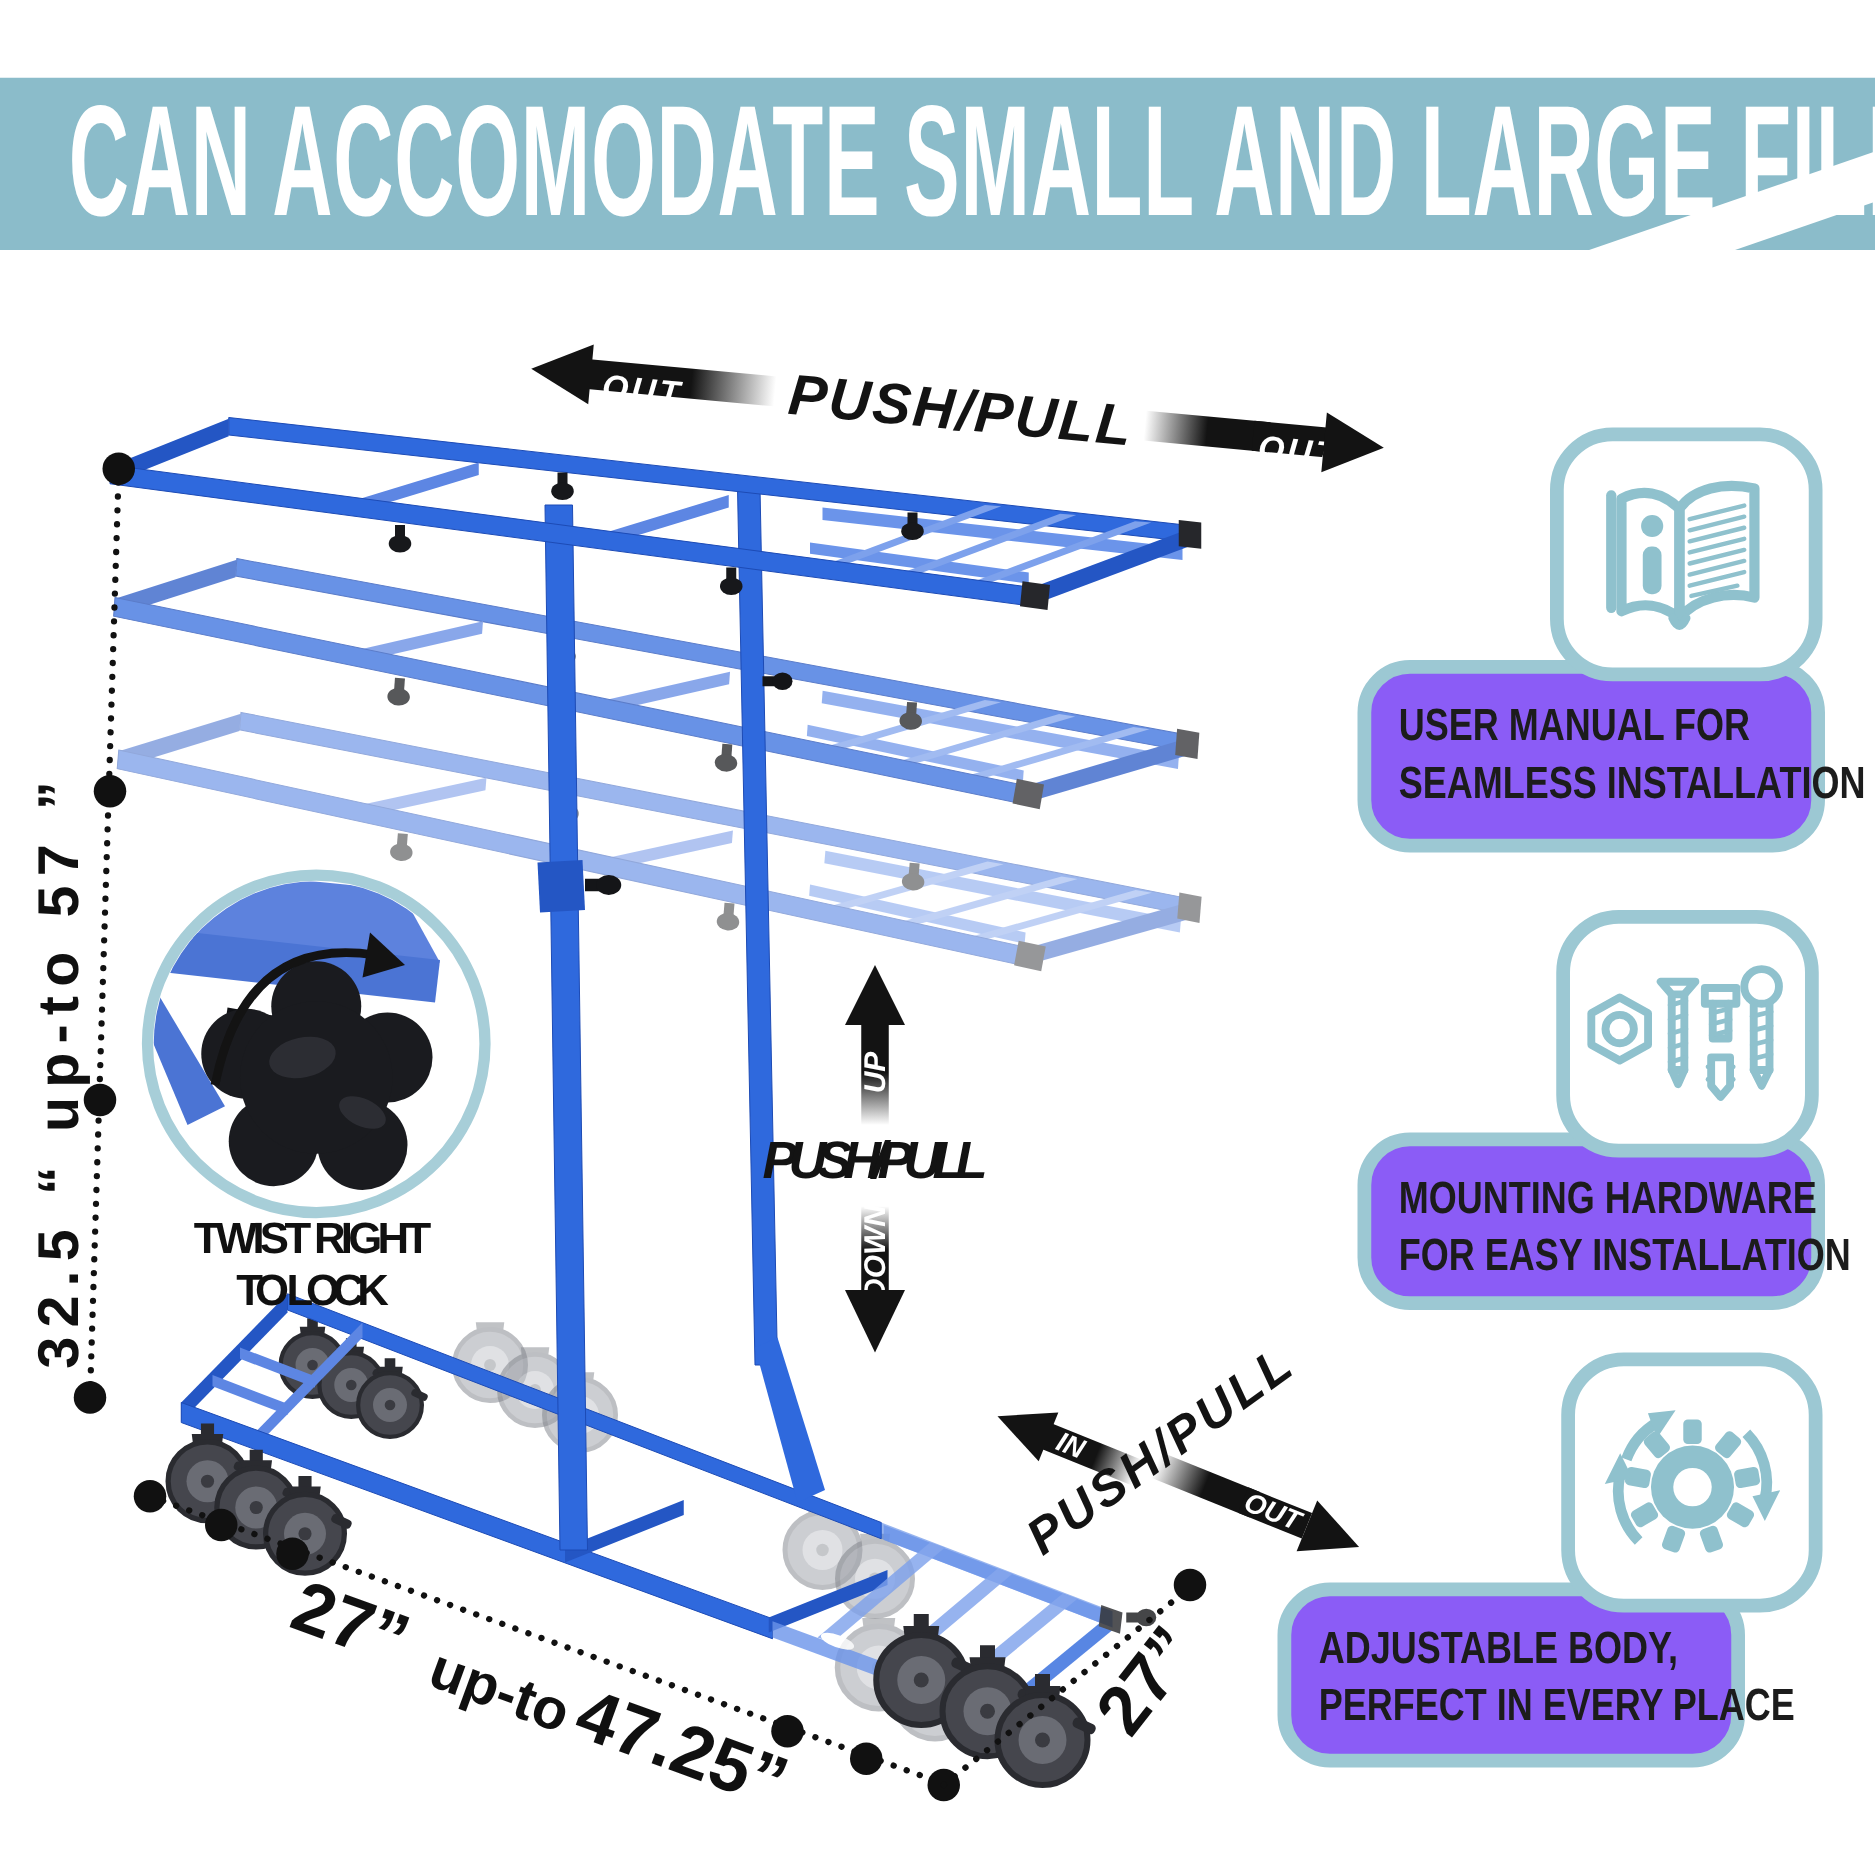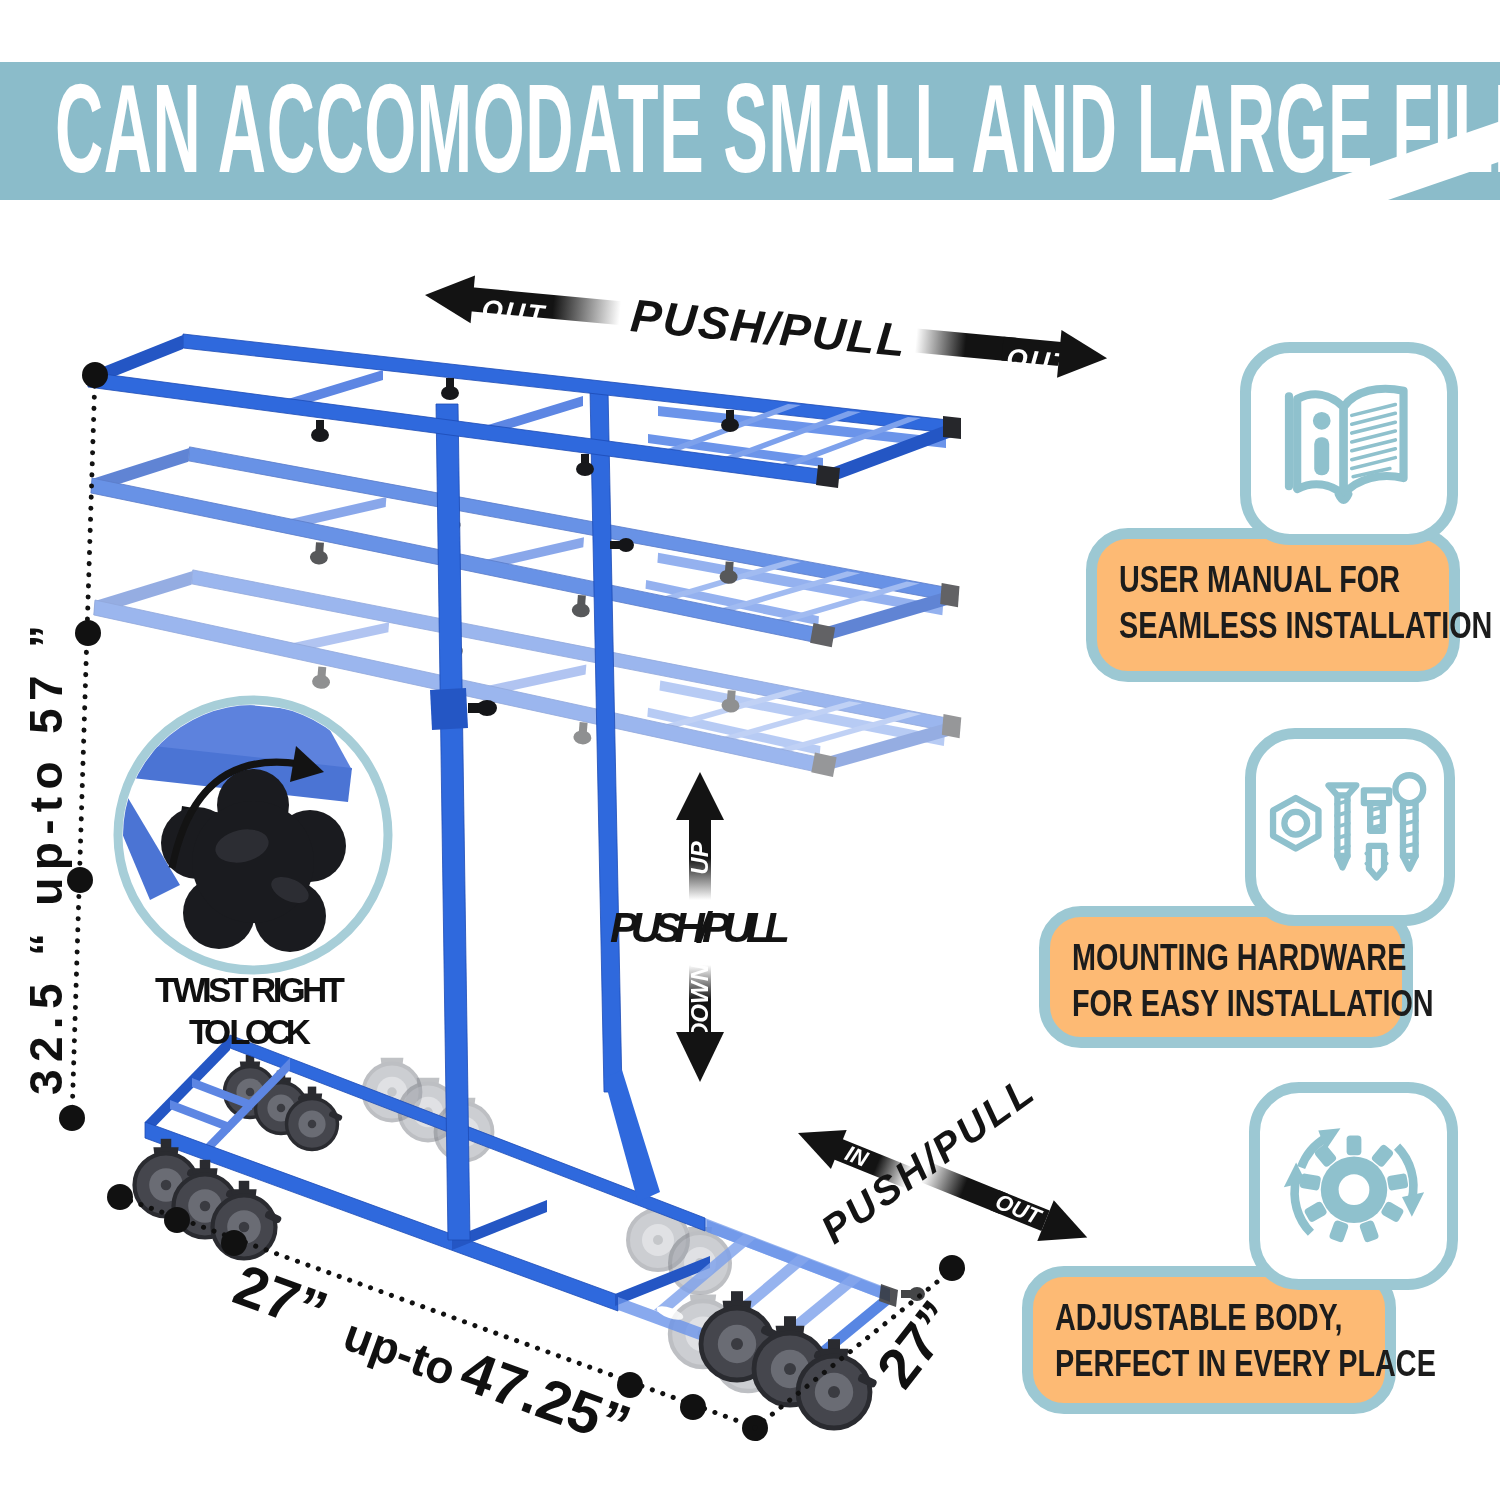--- a/index.html
+++ b/index.html
@@ -9,21 +9,21 @@
   
   #banner{left:0;top:62px;width:1500px;height:138px;overflow:hidden;}
   #banner .bg{position:absolute;inset:0;}
   #banner .stripe{position:absolute;background:#fff;transform:rotate(-19deg);}
   #banner h1{position:absolute;left:55px;top:0;margin:0;line-height:134px;
      font-size:126px;font-weight:bold;color:#fff;white-space:nowrap;
      transform:scaleX(0.53);transform-origin:left center;letter-spacing:1px;}
   
   .badge{position:absolute;background:#fff;border:11px solid #9cc8d3;border-radius:50px;
      display:flex;align-items:center;justify-content:center;}
-  .card{position:absolute;background:#fdba74;border:11px solid #9cc8d3;border-radius:42px;}
+  .card{position:absolute;background:#8b5cf6;border:11px solid #9cc8d3;border-radius:42px;}
   .card .txt{position:absolute;left:22px;top:18px;font-weight:bold;color:#1c1c1c;
      font-size:36px;line-height:46px;white-space:nowrap;
      transform:scaleX(0.80);transform-origin:left top;}
   svg text{font-family:"Liberation Sans",sans-serif;}
   .dim{font-weight:bold;fill:#101010;}
   .arrlab{font-weight:bold;font-style:italic;fill:#fff;}
   .pp{font-weight:bold;font-style:italic;fill:#131313;}
 </style>
 </head>
 <body>
@@ -293,21 +293,21 @@
           <path d="M63 79 L90 73"></path>
       </g>
       <circle cx="40" cy="38" r="6.5" fill="#8fc1cd" stroke="none"></circle>
       <rect x="34.5" y="50" width="11" height="28" rx="5" fill="#8fc1cd" stroke="none"></rect>
       <path d="M52 92 Q 56 101 60 92" stroke-width="5"></path>
     </svg>
   </div>
 </div>
 
 <div class="abs" style="left:0;top:0;">
-  <div class="card" style="left:1039px;top:906px;width:352px;height:120px;">
+  <div class="card" style="left:1086px;top:906px;width:352px;height:120px;">
     <div class="txt">
       <div>MOUNTING HARDWARE</div>
       <div>FOR  EASY INSTALLATION</div>
     </div>
   </div>
   <div class="badge" style="left:1245px;top:728px;width:188px;height:176px;">
     <svg width="164" height="140" viewBox="0 0 130 110" fill="none" stroke="#8fc1cd" stroke-width="5" stroke-linejoin="round" stroke-linecap="round">
       <polygon points="22,32 40,42 40,62 22,72 4,62 4,42"></polygon>
       <circle cx="22" cy="52" r="9"></circle>
       <polygon points="48,22 70,22 63,30 55,30"></polygon>

